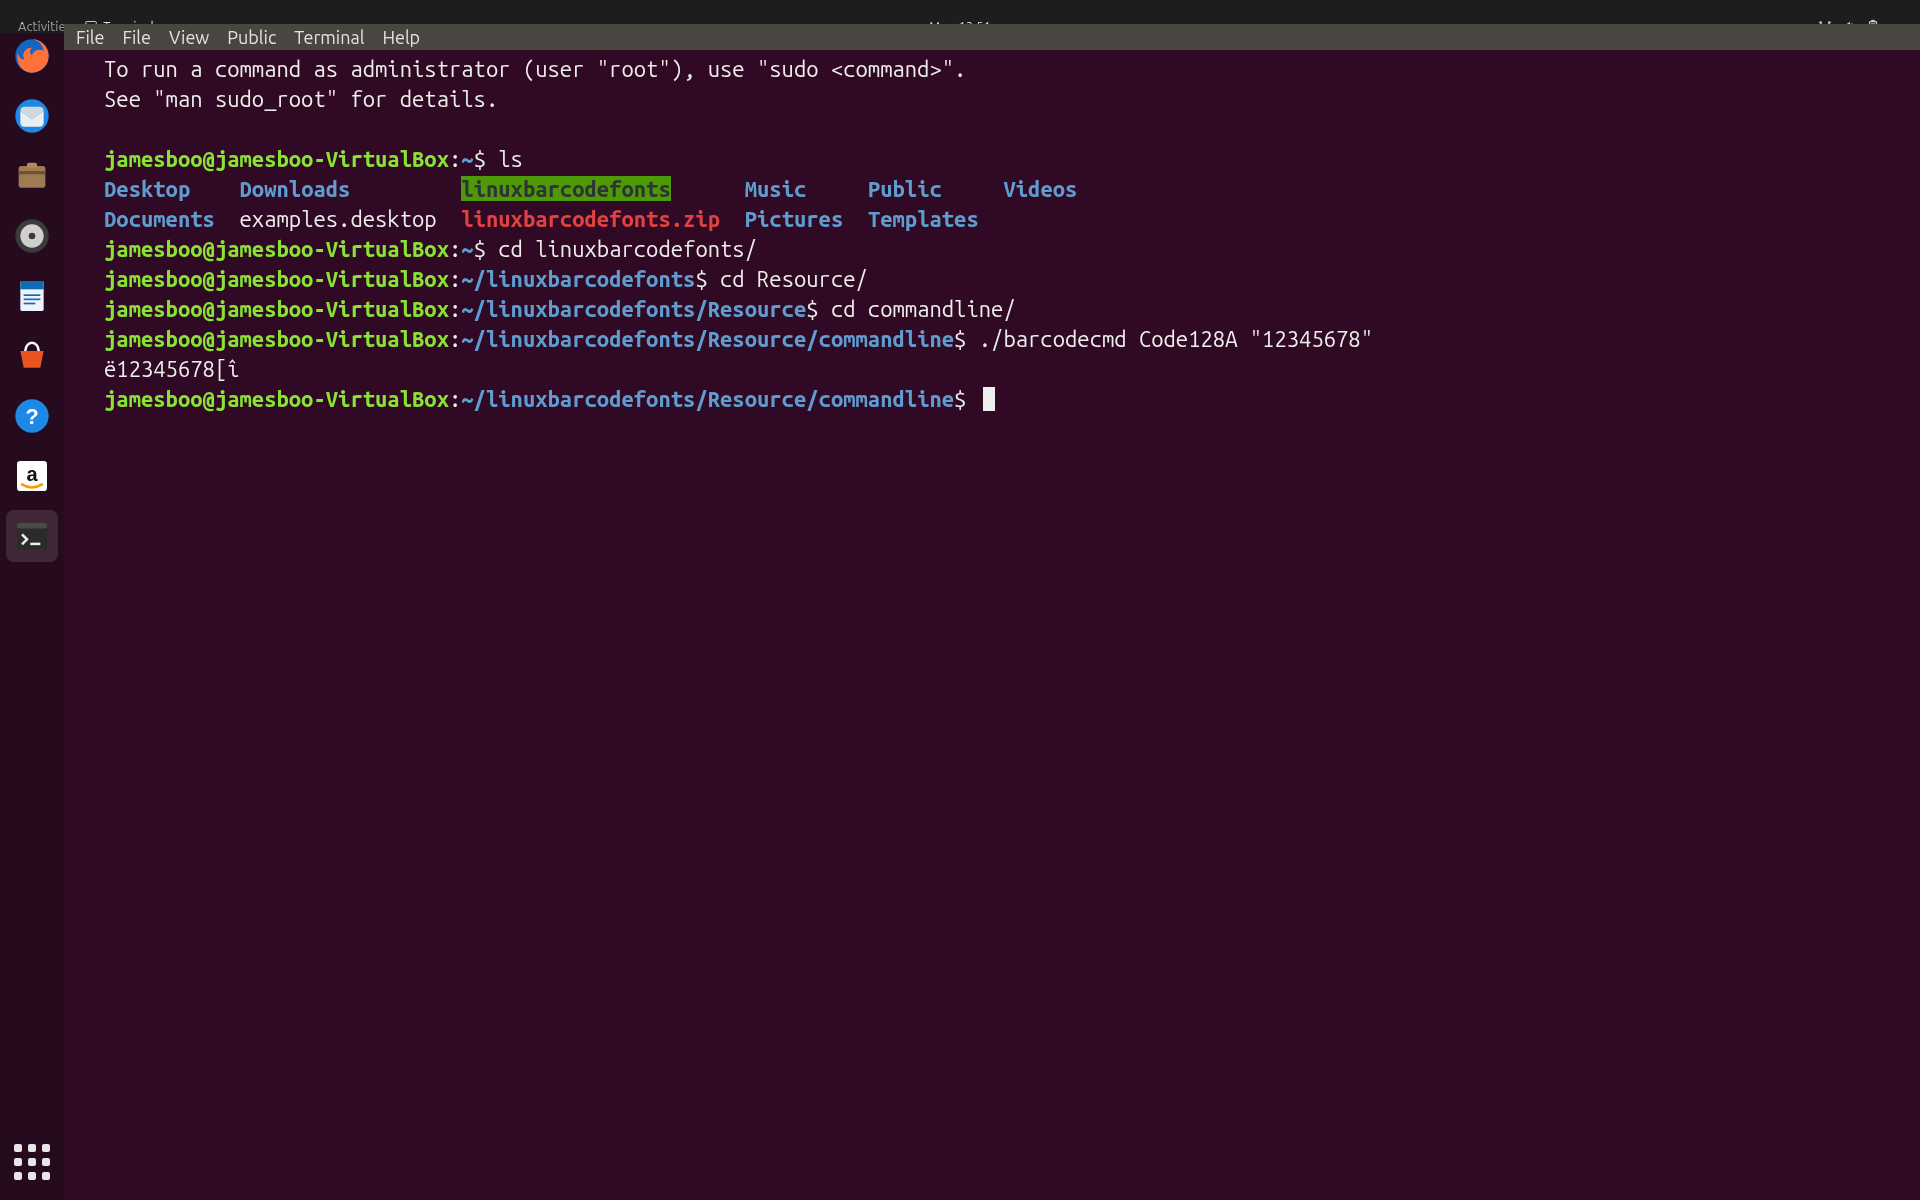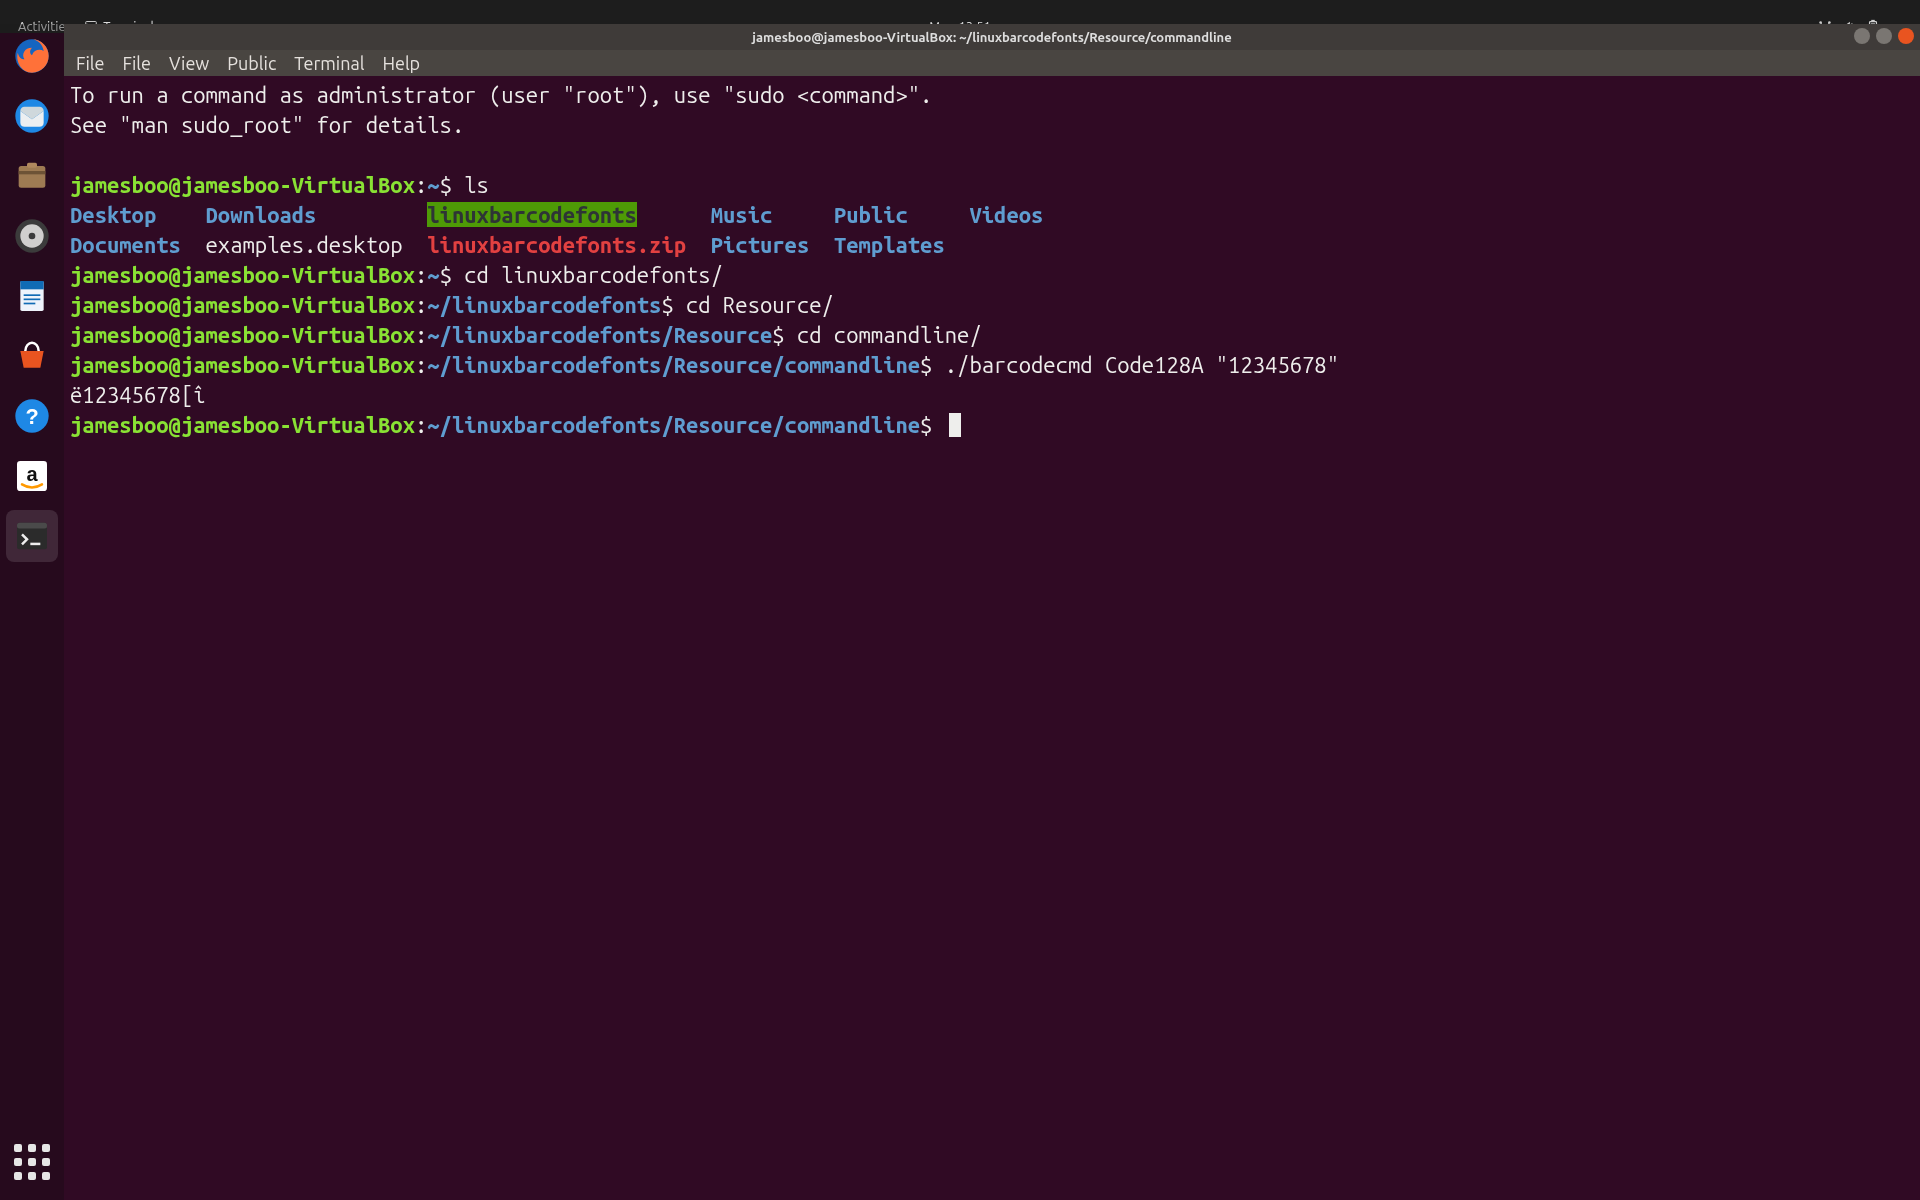--- a/index.html
+++ b/index.html
@@ -60,20 +60,21 @@
   .wc.close { background:#e95420; }
   .menubar {
     height:26px; background:#494541; color:#e5e1dd;
     display:flex; align-items:center; gap:18px; padding:0 12px; font-size:18px;
   }
   .term-body {
     flex:1; padding:4px 6px 6px 6px;
     font-family: "Ubuntu Mono","DejaVu Sans Mono",Menlo,Consolas,monospace;
     font-size:22px; line-height:30px; color:#eeeeec; white-space:pre;
     position:relative;
+    margin-left:34px;
   }
   .user { color:#89e234; font-weight:bold; }
   .path { color:#5f9dd0; font-weight:bold; }
   .dir  { color:#5f9dd0; font-weight:bold; }
   .zip  { color:#e24141; font-weight:bold; }
   .sel  { background:#4e9a06; color:#2e3436; font-weight:bold; }
   .cursor {
     display:inline-block; width:12px; height:24px; background:#eeeeec;
     vertical-align:-4px; margin-left:4px;
   }
@@ -185,28 +186,20 @@
       <span></span>
       <span></span>
       <span></span>
       <span></span>
       <span></span>
       <span></span>
   </div>
 </div>
 
 <div class="termwin">
-  <div class="titlebar">
-    <span>jamesboo@jamesboo-VirtualBox: ~/linuxbarcodefonts/Resource/commandline</span>
-    <div class="win-controls">
-      <div class="wc min"></div>
-      <div class="wc max"></div>
-      <div class="wc close"></div>
-    </div>
-  </div>
   <div class="menubar">
     <span>File</span>
     <span>File</span>
     <span>View</span>
     <span>Public</span>
     <span>Terminal</span>
     <span>Help</span>
   </div>
 
   <div class="term-body"><span>To run a command as administrator (user "root"), use "sudo &lt;command&gt;".</span>

